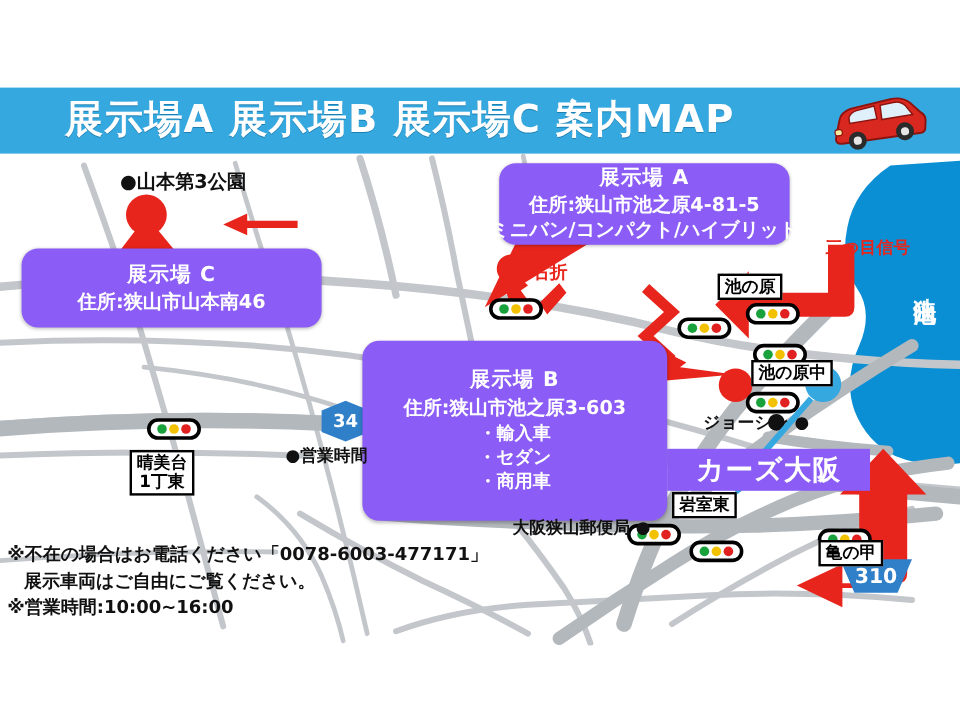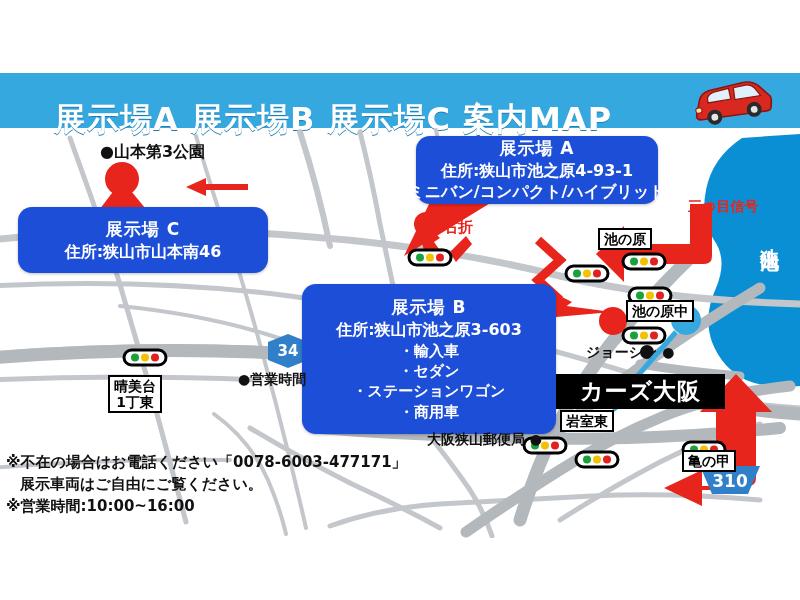--- a/index.html
+++ b/index.html
@@ -6,29 +6,29 @@
   body{width:800px;height:600px;overflow:hidden;
        font-family:"DejaVu Sans","Liberation Sans",sans-serif;}
   #page{position:relative;width:800px;height:600px;background:#ffffff;}
 
   
   #banner{position:absolute;left:0;top:73px;width:800px;height:55px;
           background:#35a8e0;}
   #banner-title{position:absolute;left:54px;top:76px;width:620px;height:48px;
           display:flex;align-items:center;
           color:#ffffff;font-size:32px;font-weight:bold;letter-spacing:1px;
-          text-shadow:0 1px 0 #1f7fb0;white-space:nowrap;margin-top:20px;}
+          text-shadow:0 1px 0 #1f7fb0;white-space:nowrap;}
   #banner-car{position:absolute;left:686px;top:74px;width:92px;height:54px;}
 
   
   #map{position:absolute;left:0;top:128px;width:650px;height:410px;}
   #map svg{position:absolute;left:0;top:0;}
 
   
-  .callout{position:absolute;background:#1d4ed8;border-radius:14px;
+  .callout{position:absolute;background:#8b5cf6;border-radius:14px;
            color:#ffffff;text-align:center;
            box-shadow:0 1px 3px rgba(0,0,0,.25);
            display:flex;flex-direction:column;justify-content:center;
            align-items:center;z-index:6;}
   .callout .c-title{font-size:17px;font-weight:bold;letter-spacing:1px;
            line-height:1.35;}
   .callout .c-line{font-size:16px;font-weight:bold;line-height:1.35;
            white-space:nowrap;}
   .callout .c-item{font-size:15px;font-weight:bold;line-height:1.35;}
 
@@ -42,21 +42,21 @@
   .boxlabel{position:absolute;z-index:7;white-space:nowrap;
             background:#ffffff;border:2px solid #000;
             font-size:14px;font-weight:bold;color:#000;
             padding:1px 4px;text-align:center;line-height:1.15;}
   .redlabel{position:absolute;z-index:7;white-space:nowrap;
             font-size:15px;font-weight:bold;color:#e8251c;}
   .lakelabel{position:absolute;z-index:7;color:#ffffff;
             font-size:19px;font-weight:bold;line-height:1.08;
             writing-mode:vertical-rl;text-orientation:upright;
             letter-spacing:2px;}
-  #label-cars{position:absolute;z-index:8;background:#000000;
+  #label-cars{position:absolute;z-index:8;background:#8b5cf6;
             color:#ffffff;font-size:23px;font-weight:bold;
             padding:2px 24px;white-space:nowrap;letter-spacing:1px;text-align:right;}
 
   
   .shield{position:absolute;z-index:7;color:#ffffff;font-weight:bold;
           display:flex;align-items:center;justify-content:center;}
 
   
   #notes{position:absolute;left:6px;top:452px;width:400px;z-index:9;}
   .note{font-size:15px;font-weight:bold;color:#111;line-height:1.45;
@@ -251,30 +251,29 @@
   <div class="maplabel" style="left:427px;top:431px;">大阪狭山郵便局 ●</div>
   <div class="boxlabel" style="left:682px;top:450px;">亀の甲</div>
 
   <div id="callout-c" class="callout">
     <div class="c-title">展示場 C</div>
     <div class="c-line">住所:狭山市山本南46</div>
   </div>
 
   <div id="callout-a" class="callout">
     <div class="c-title">展示場 A</div>
-    <div class="c-line">住所:狭山市池之原4-93-1</div>
+    <div class="c-line">住所:狭山市池之原4-81-5</div>
     <div class="c-line">ミニバン/コンパクト/ハイブリッド</div>
   </div>
 
   <div id="callout-b" class="callout">
     <div class="c-title">展示場 B</div>
     <div class="c-line">住所:狭山市池之原3-603</div>
     <div class="c-item">・輸入車</div>
     <div class="c-item">・セダン</div>
-    <div class="c-item">・ステーションワゴン</div>
     <div class="c-item">・商用車</div>
   </div>
 
   <div id="notes">
     <div class="note">※不在の場合はお電話ください「0078-6003-477171」</div>
     <div class="note indent">展示車両はご自由にご覧ください。</div>
     <div class="note">※営業時間:10:00~16:00</div>
   </div>
 
 </div>

